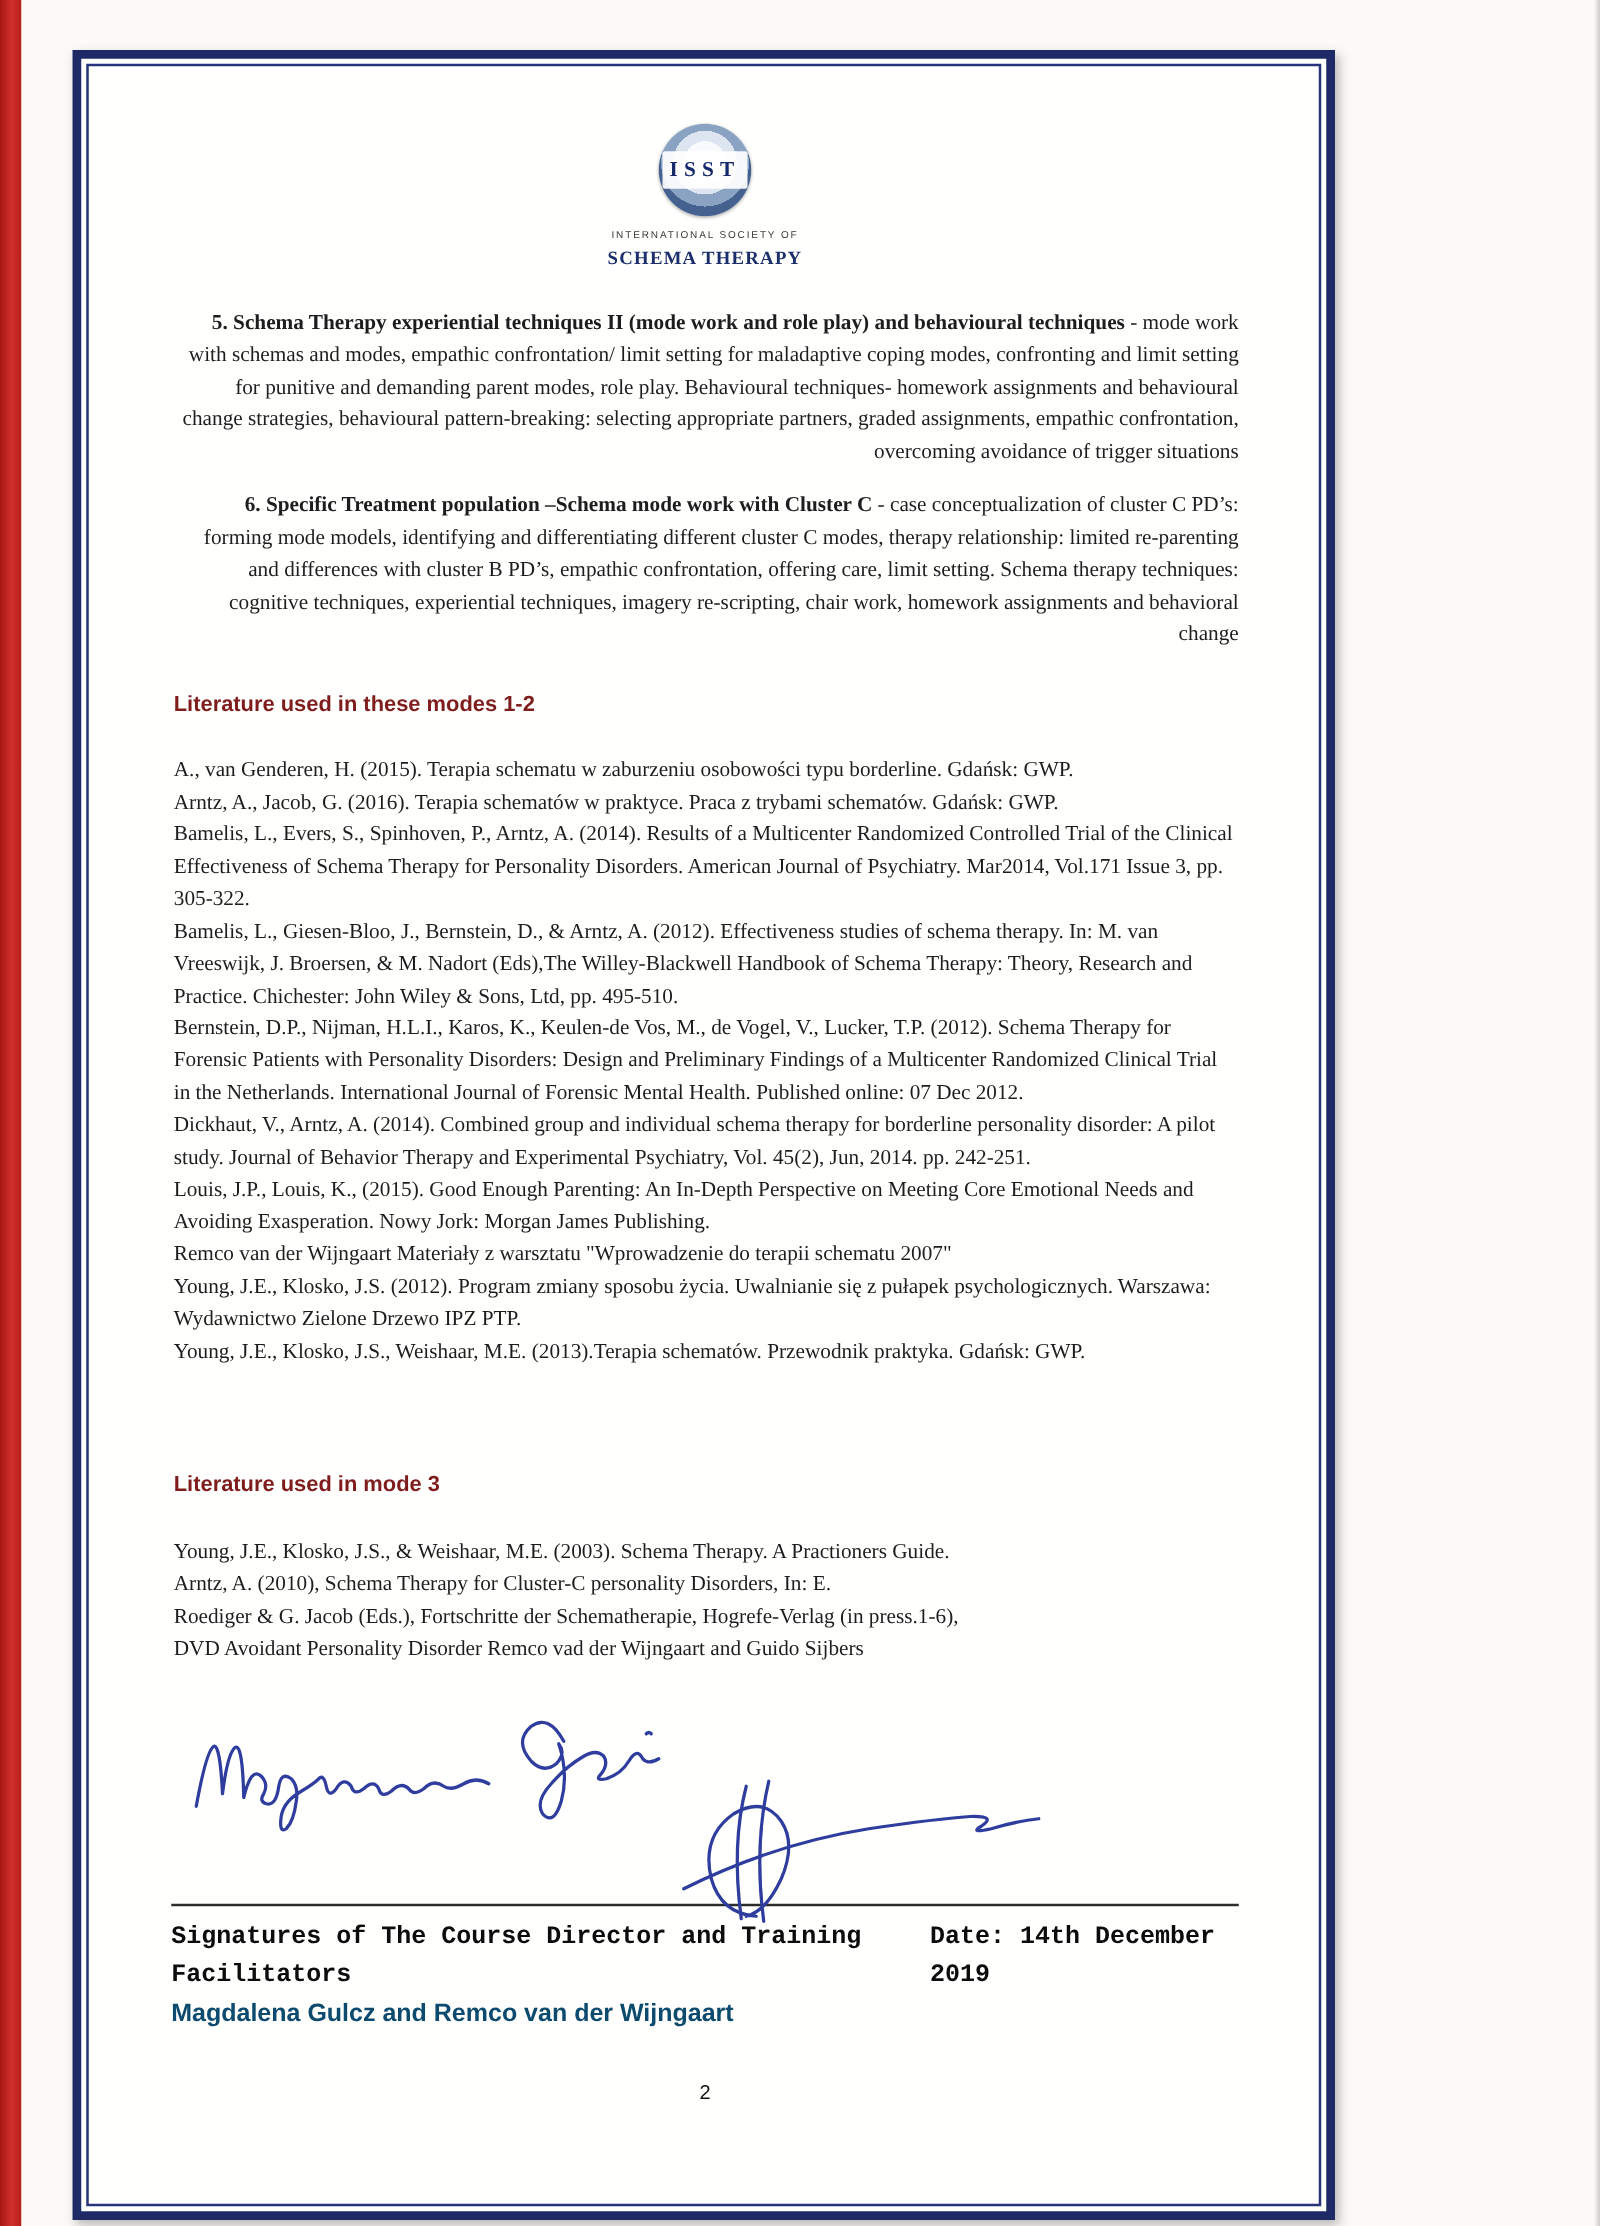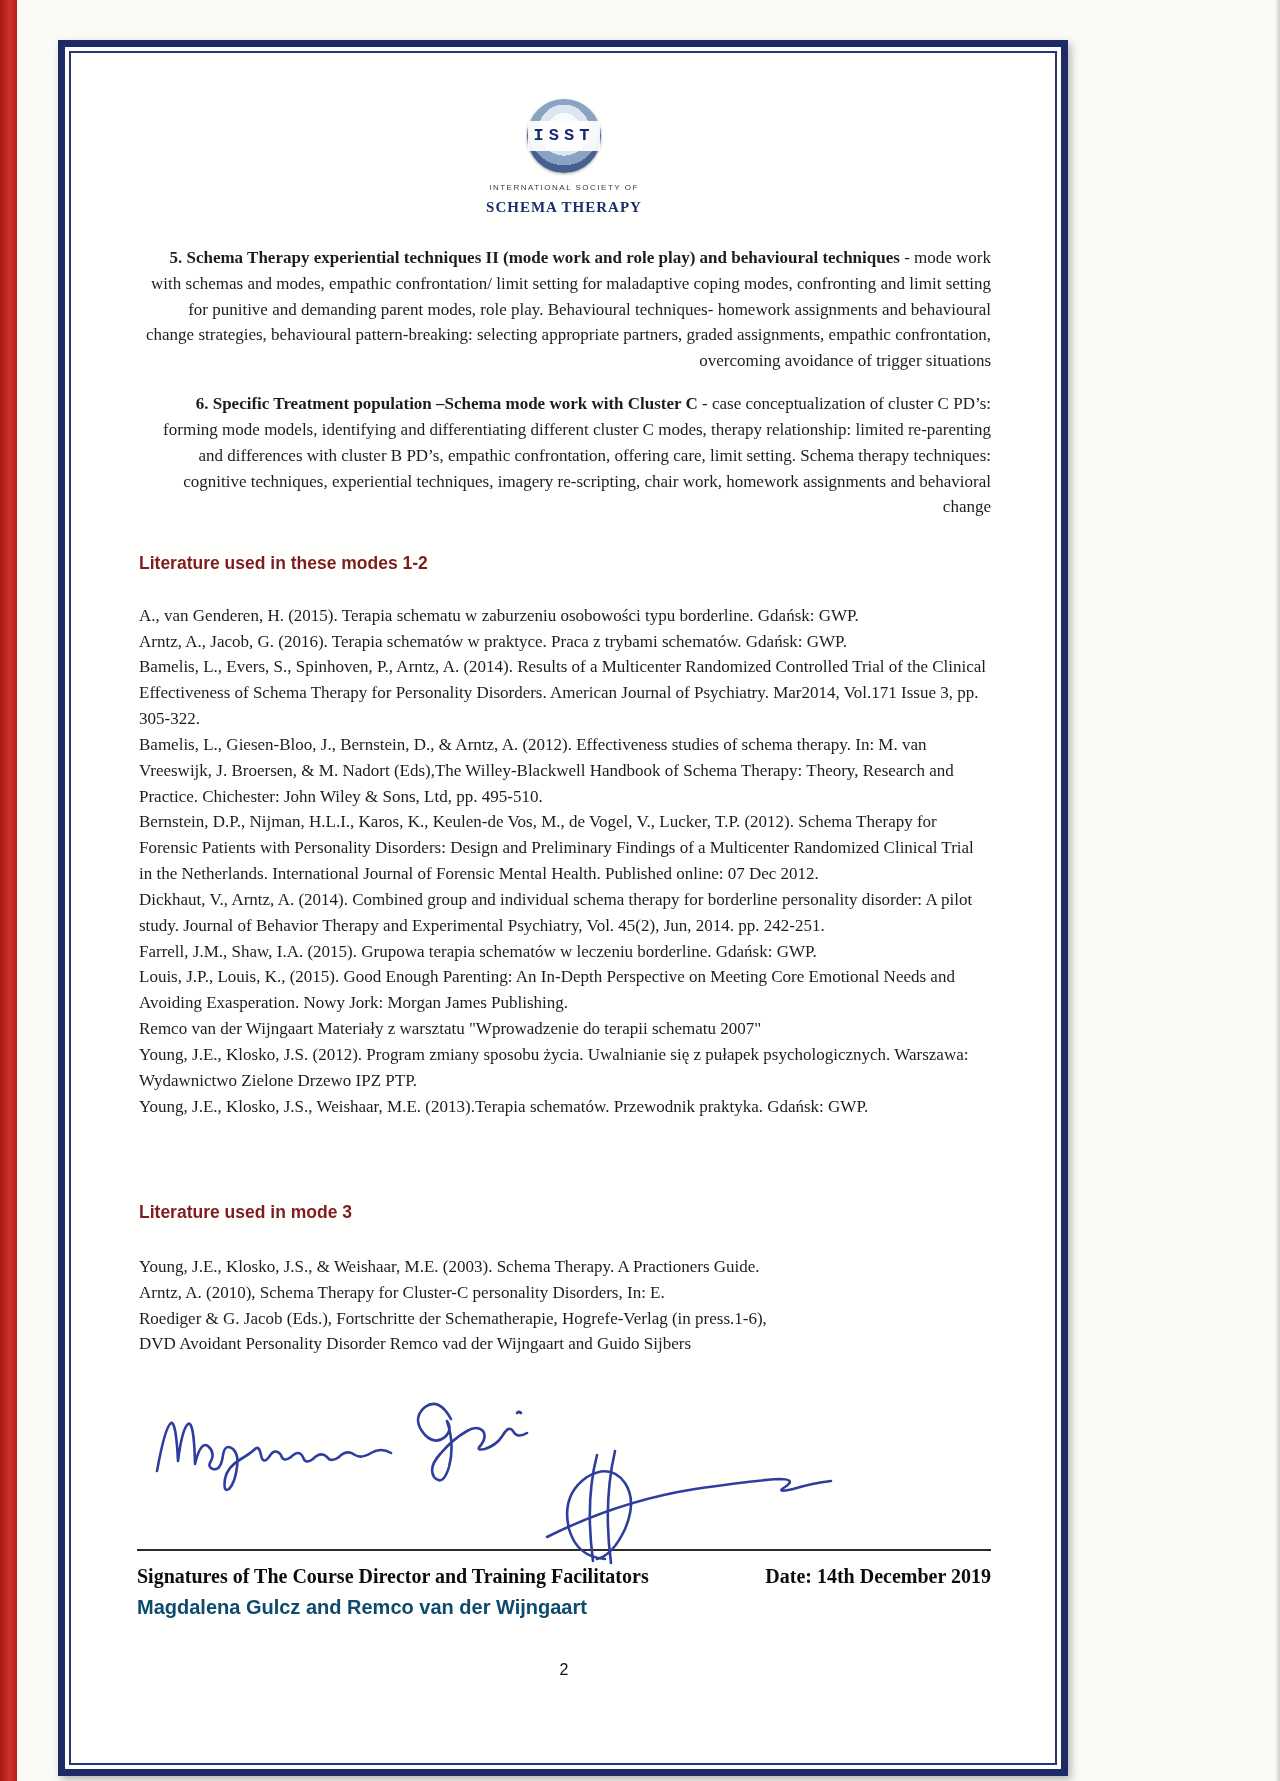--- a/index.html
+++ b/index.html
@@ -33,21 +33,21 @@
   
   .logo-wrap{text-align:center;margin-bottom:26px;}
   .logo-circle{
     width:74px;height:74px;border-radius:50%;margin:0 auto;
     background:radial-gradient(circle at 50% 42%,
       #f8fafc 0 30%, #dde6f0 30% 45%, #8aa3c2 45% 62%, #44618f 62% 80%, #23407a 80% 100%);
     display:flex;align-items:center;justify-content:center;
     box-shadow:0 1px 3px rgba(0,0,0,.35);
   }
   .logo-band{
-    background:rgba(255,255,255,.92);padding:2px 6px;border-radius:2px;font-family:Liberation Mono, monospace;
+    background:rgba(255,255,255,.92);padding:2px 6px;border-radius:2px;
   }
   .logo-acronym{
     font-weight:bold;color:#16296b;letter-spacing:5px;font-size:17px;
   }
   .logo-sub-small{
     margin-top:9px;font-family:"Liberation Sans",sans-serif;
     font-size:8px;letter-spacing:1.5px;color:#3a3a3a;
   }
   .logo-sub{
     margin-top:2px;font-weight:bold;color:#1c2f6b;font-size:15px;letter-spacing:1px;
@@ -67,21 +67,21 @@
   .sig{position:absolute;}
   .sig svg path{fill:none;stroke:#2e3d9e;stroke-width:2.6;stroke-linecap:round;stroke-linejoin:round;}
   .sig-1{left:12px;top:18px;}
   .sig-2{left:268px;top:0px;}
   .sig-3{left:398px;top:46px;z-index:2;}
   .sig-rule{
     border:none;border-top:2.5px solid #2c2c2c;margin:0 0 10px 0;position:relative;z-index:1;
   }
   .footer-row{
     display:flex;justify-content:space-between;align-items:flex-end;
-    font-family:Liberation Serif, serif;font-weight:bold;font-size:20px;color:#0c0c0c;
+    font-family:Liberation Mono, monospace;font-weight:bold;font-size:20px;color:#0c0c0c;
   }
   .footer-names{
     font-family:"Liberation Sans",sans-serif;font-weight:bold;font-size:20px;color:#0c4a6e;
     margin-top:0;
   }
   .page-number{
     text-align:center;font-family:"Liberation Sans",sans-serif;font-size:16px;color:#111;
     margin-top:36px;
   }
 </style>
@@ -109,21 +109,20 @@
 
       <div class="lit-heading">Literature used in these modes 1-2</div>
 
       <div class="refs">
           <p class="ref">A., van Genderen, H. (2015). Terapia schematu w zaburzeniu osobowości typu borderline. Gdańsk: GWP.</p>
           <p class="ref">Arntz, A., Jacob, G. (2016). Terapia schematów w praktyce. Praca z trybami schematów. Gdańsk: GWP.</p>
           <p class="ref">Bamelis, L., Evers, S., Spinhoven, P., Arntz, A. (2014). Results of a Multicenter Randomized Controlled Trial of the Clinical Effectiveness of Schema Therapy for Personality Disorders. American Journal of Psychiatry. Mar2014, Vol.171 Issue 3, pp. 305-322.</p>
           <p class="ref">Bamelis, L., Giesen-Bloo, J., Bernstein, D., &amp; Arntz, A. (2012). Effectiveness studies of schema therapy. In: M. van Vreeswijk, J. Broersen, &amp; M. Nadort (Eds),The Willey-Blackwell Handbook of Schema Therapy: Theory, Research and Practice. Chichester: John Wiley &amp; Sons, Ltd, pp. 495-510.</p>
           <p class="ref">Bernstein, D.P., Nijman, H.L.I., Karos, K., Keulen-de Vos, M., de Vogel, V., Lucker, T.P. (2012). Schema Therapy for Forensic Patients with Personality Disorders: Design and Preliminary Findings of a Multicenter Randomized Clinical Trial in the Netherlands. International Journal of Forensic Mental Health. Published online: 07 Dec 2012.</p>
           <p class="ref">Dickhaut, V., Arntz, A. (2014). Combined group and individual schema therapy for borderline personality disorder: A pilot study. Journal of Behavior Therapy and Experimental Psychiatry, Vol. 45(2), Jun, 2014. pp. 242-251.</p>
-          <p class="ref">Farrell, J.M., Shaw, I.A. (2015). Grupowa terapia schematów w leczeniu borderline. Gdańsk: GWP.</p>
           <p class="ref">Louis, J.P., Louis, K., (2015). Good Enough Parenting: An In-Depth Perspective on Meeting Core Emotional Needs and Avoiding Exasperation. Nowy Jork: Morgan James Publishing.</p>
           <p class="ref">Remco van der Wijngaart Materiały z warsztatu "Wprowadzenie do terapii schematu 2007"</p>
           <p class="ref">Young, J.E., Klosko, J.S. (2012). Program zmiany sposobu życia. Uwalnianie się z pułapek psychologicznych. Warszawa: Wydawnictwo Zielone Drzewo IPZ PTP.</p>
           <p class="ref">Young, J.E., Klosko, J.S., Weishaar, M.E. (2013).Terapia schematów. Przewodnik praktyka. Gdańsk: GWP.</p>
         </div>
 
       <div class="lit-heading second">Literature used in mode 3</div>
 
       <div class="refs">
           <p class="ref">Young, J.E., Klosko, J.S., &amp; Weishaar, M.E. (2003). Schema Therapy. A Practioners Guide.</p>

